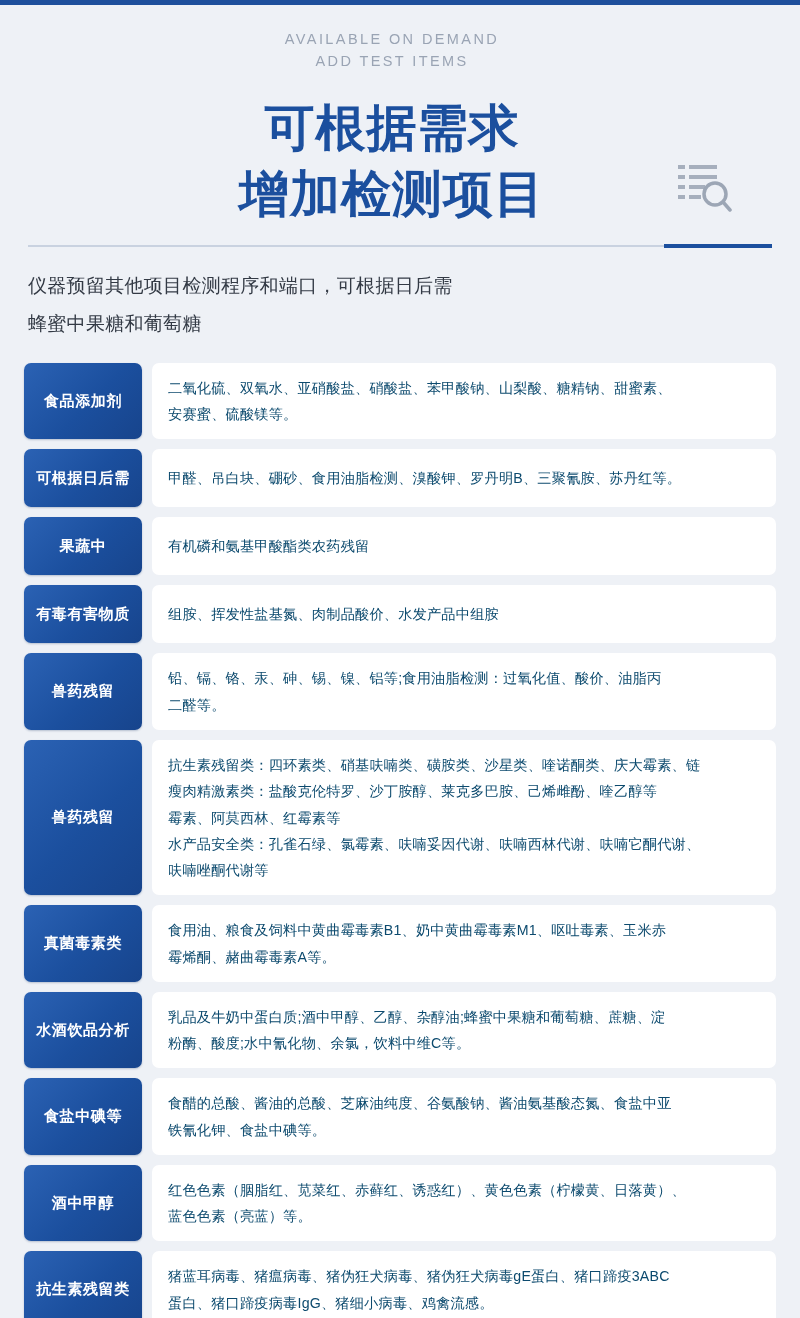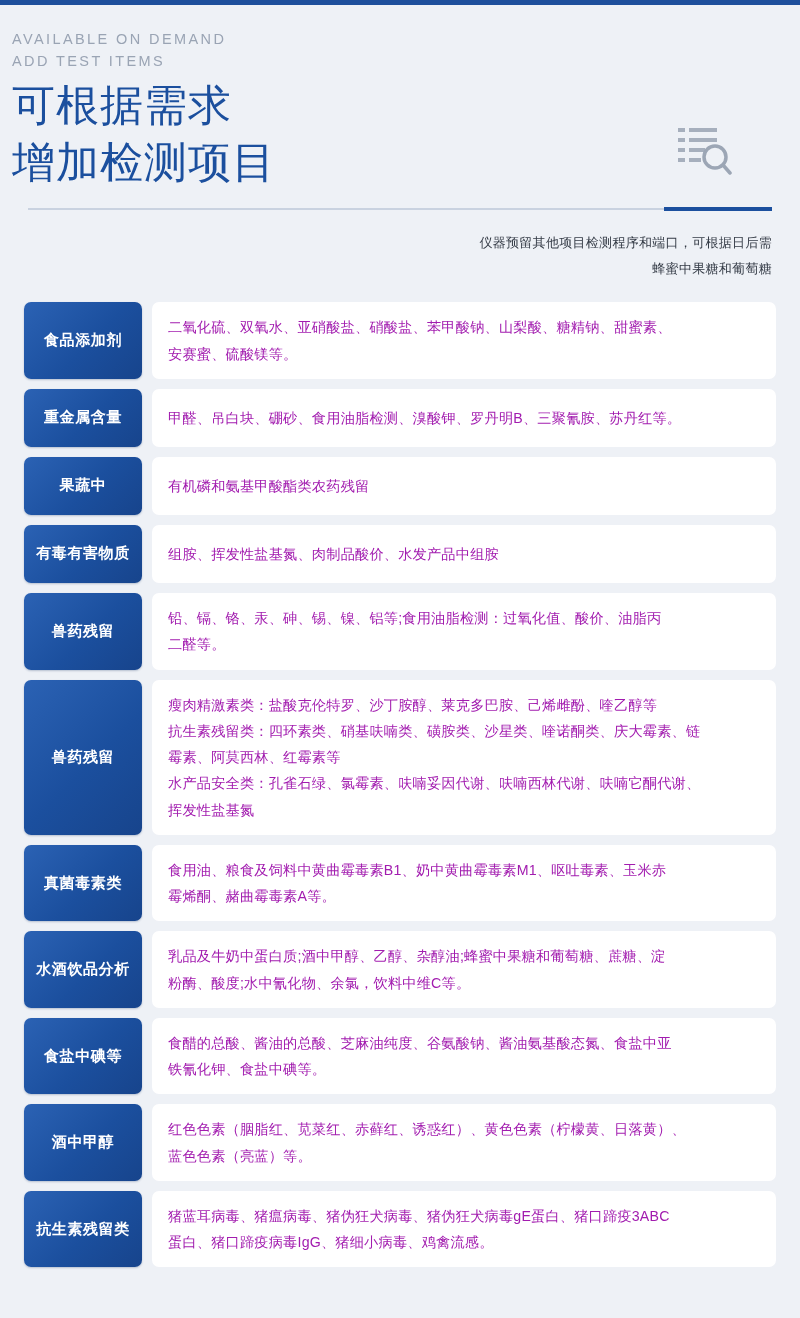--- a/index.html
+++ b/index.html
@@ -18,33 +18,34 @@
   }
   .top-bar {
     position: absolute;
     top: 0; left: 0;
     width: 800px;
     height: 5px;
     background: #1e4f9c;
   }
   .header {
     padding: 28px 28px 0 12px;
+    text-align: center;
   }
   .eyebrow {
     color: #9aa4b4;
     font-size: 14.5px;
     letter-spacing: 2.4px;
     line-height: 1.55;
     font-weight: 400;
   }
   .title {
-    margin-top: 4px;
+    margin-top: 22px;
     color: #1b4f9e;
-    font-size: 43px;
-    font-weight: 400;
+    font-size: 50px;
+    font-weight: 700;
     line-height: 1.32;
     letter-spacing: 1px;
   }
   .header-row {
     position: relative;
   }
   .doc-icon {
     position: absolute;
     right: 40px;
     bottom: 14px;
@@ -62,24 +63,23 @@
     position: absolute;
     right: 0;
     top: -1px;
     width: 108px;
     height: 4px;
     background: #1b4f9e;
   }
   .subtitle {
     margin: 20px 28px 0 28px;
     color: #333a45;
-    font-size: 13px;
+    font-size: 19px;
     line-height: 2.0;
     letter-spacing: 0.3px;
-    text-align: right;
   }
   .list {
     margin: 20px 24px 0 24px;
   }
   .row {
     display: flex;
     align-items: stretch;
     margin-bottom: 10px;
   }
   .tag {
@@ -97,21 +97,21 @@
     text-align: center;
     box-shadow: 0 1px 2px rgba(20,50,100,0.25);
     padding: 4px 12px;
   }
   .content {
     flex: 1 1 auto;
     margin-left: 10px;
     background: #ffffff;
     border-radius: 7px;
     padding: 12px 16px;
-    color: #a21caf;
+    color: #0c4a6e;
     font-size: 14.2px;
     line-height: 1.85;
     display: flex;
     flex-direction: column;
     justify-content: center;
     letter-spacing: 0.2px;
   }
   .content .line { display: block; }
   .row.tall .tag { min-height: 110px; }
 </style>
@@ -163,21 +163,21 @@
 
     <div class="row">
       <div class="tag">食品添加剂</div>
       <div class="content">
         <span class="line">二氧化硫、双氧水、亚硝酸盐、硝酸盐、苯甲酸钠、山梨酸、糖精钠、甜蜜素、</span>
         <span class="line">安赛蜜、硫酸镁等。</span>
       </div>
     </div>
 
     <div class="row">
-      <div class="tag">重金属含量</div>
+      <div class="tag">可根据日后需</div>
       <div class="content">
         <span class="line">甲醛、吊白块、硼砂、食用油脂检测、溴酸钾、罗丹明B、三聚氰胺、苏丹红等。</span>
       </div>
     </div>
 
     <div class="row">
       <div class="tag">果蔬中</div>
       <div class="content">
         <span class="line">有机磷和氨基甲酸酯类农药残留</span>
       </div>
@@ -194,25 +194,25 @@
       <div class="tag">兽药残留</div>
       <div class="content">
         <span class="line">铅、镉、铬、汞、砷、锡、镍、铝等;食用油脂检测：过氧化值、酸价、油脂丙</span>
         <span class="line">二醛等。</span>
       </div>
     </div>
 
     <div class="row tall">
       <div class="tag">兽药残留</div>
       <div class="content">
+        <span class="line">抗生素残留类：四环素类、硝基呋喃类、磺胺类、沙星类、喹诺酮类、庆大霉素、链</span>
         <span class="line">瘦肉精激素类：盐酸克伦特罗、沙丁胺醇、莱克多巴胺、己烯雌酚、喹乙醇等</span>
-        <span class="line">抗生素残留类：四环素类、硝基呋喃类、磺胺类、沙星类、喹诺酮类、庆大霉素、链</span>
         <span class="line">霉素、阿莫西林、红霉素等</span>
         <span class="line">水产品安全类：孔雀石绿、氯霉素、呋喃妥因代谢、呋喃西林代谢、呋喃它酮代谢、</span>
-        <span class="line">挥发性盐基氮</span>
+        <span class="line">呋喃唑酮代谢等</span>
       </div>
     </div>
 
     <div class="row">
       <div class="tag">真菌毒素类</div>
       <div class="content">
         <span class="line">食用油、粮食及饲料中黄曲霉毒素B1、奶中黄曲霉毒素M1、呕吐毒素、玉米赤</span>
         <span class="line">霉烯酮、赭曲霉毒素A等。</span>
       </div>
     </div>

